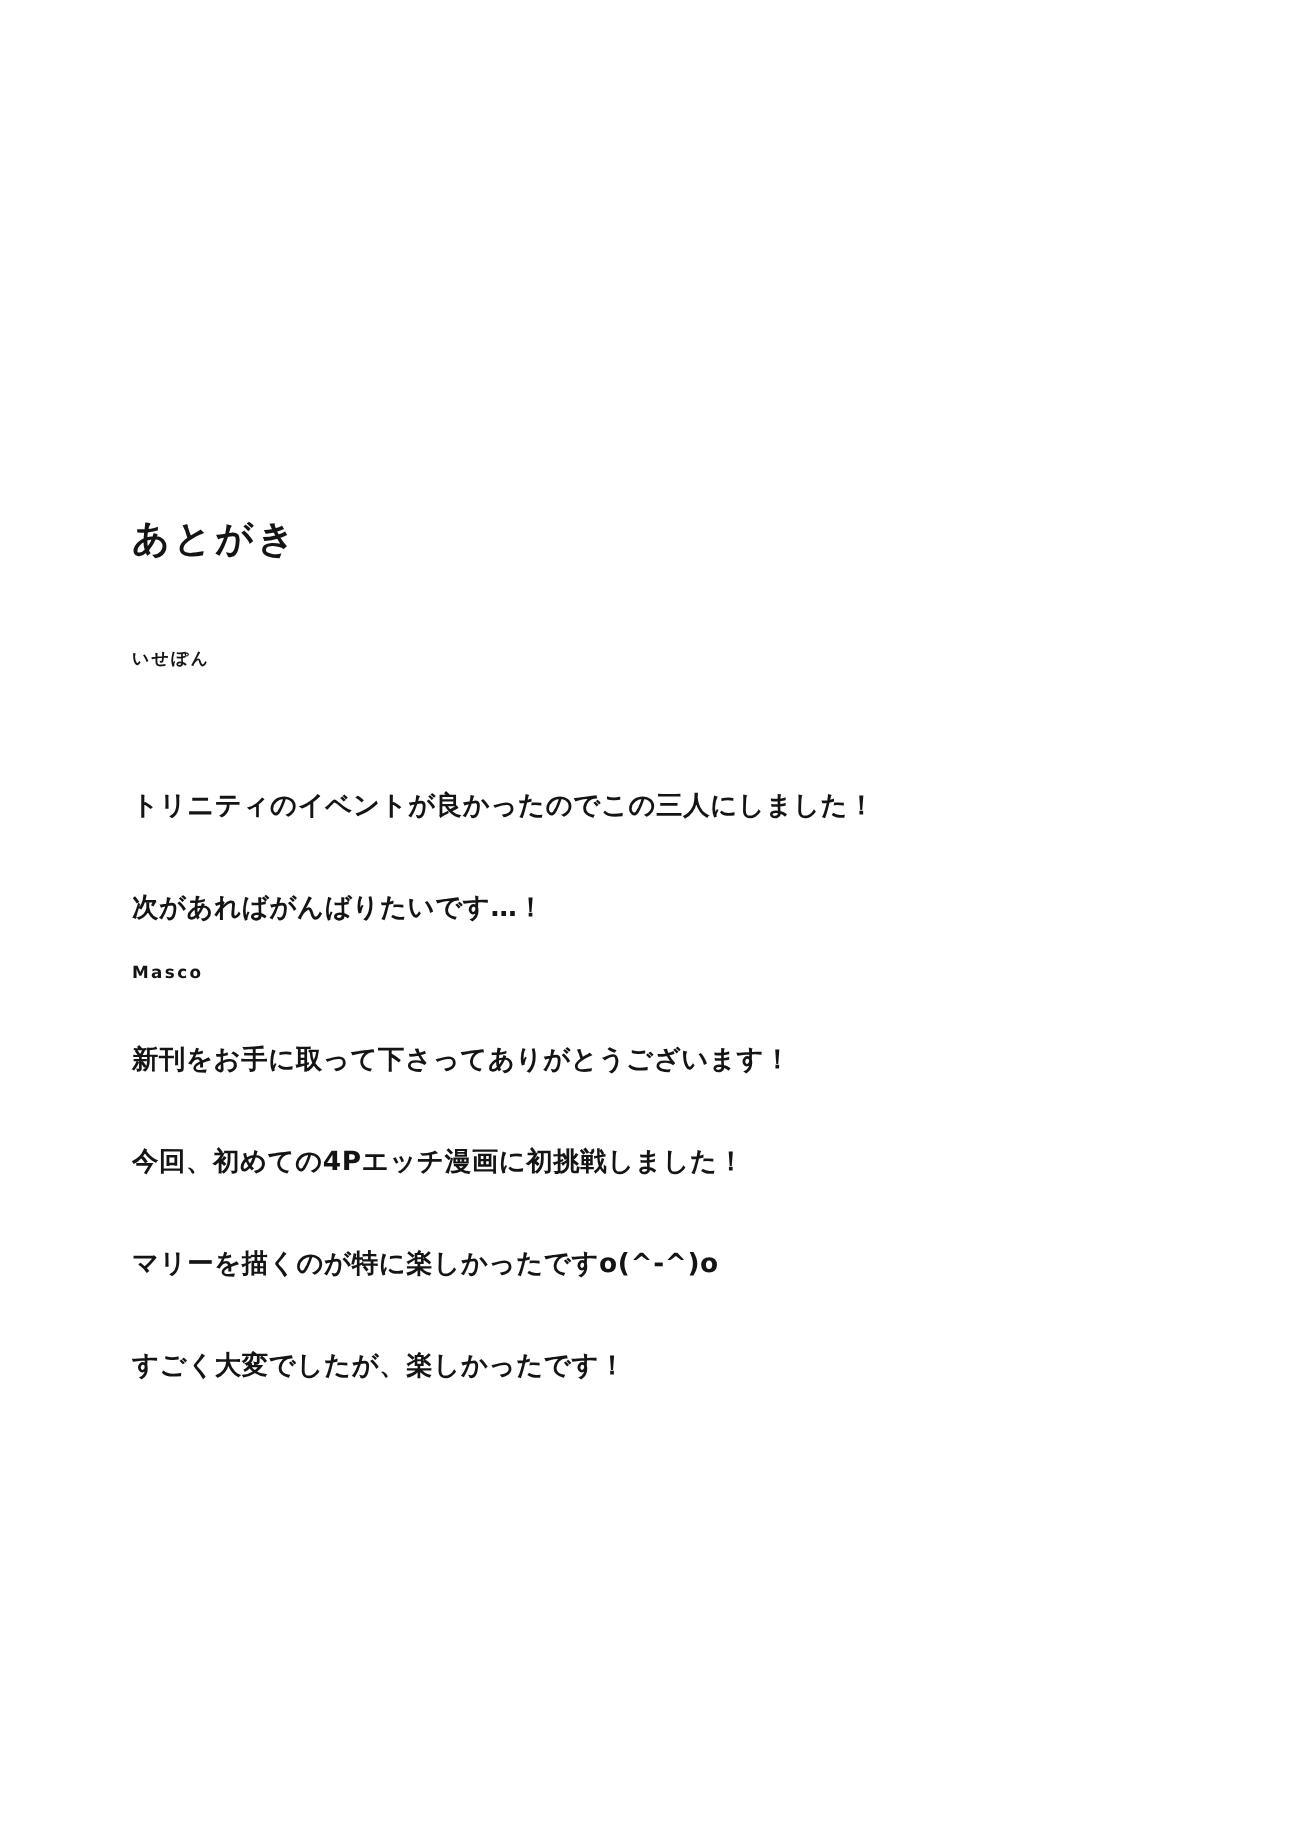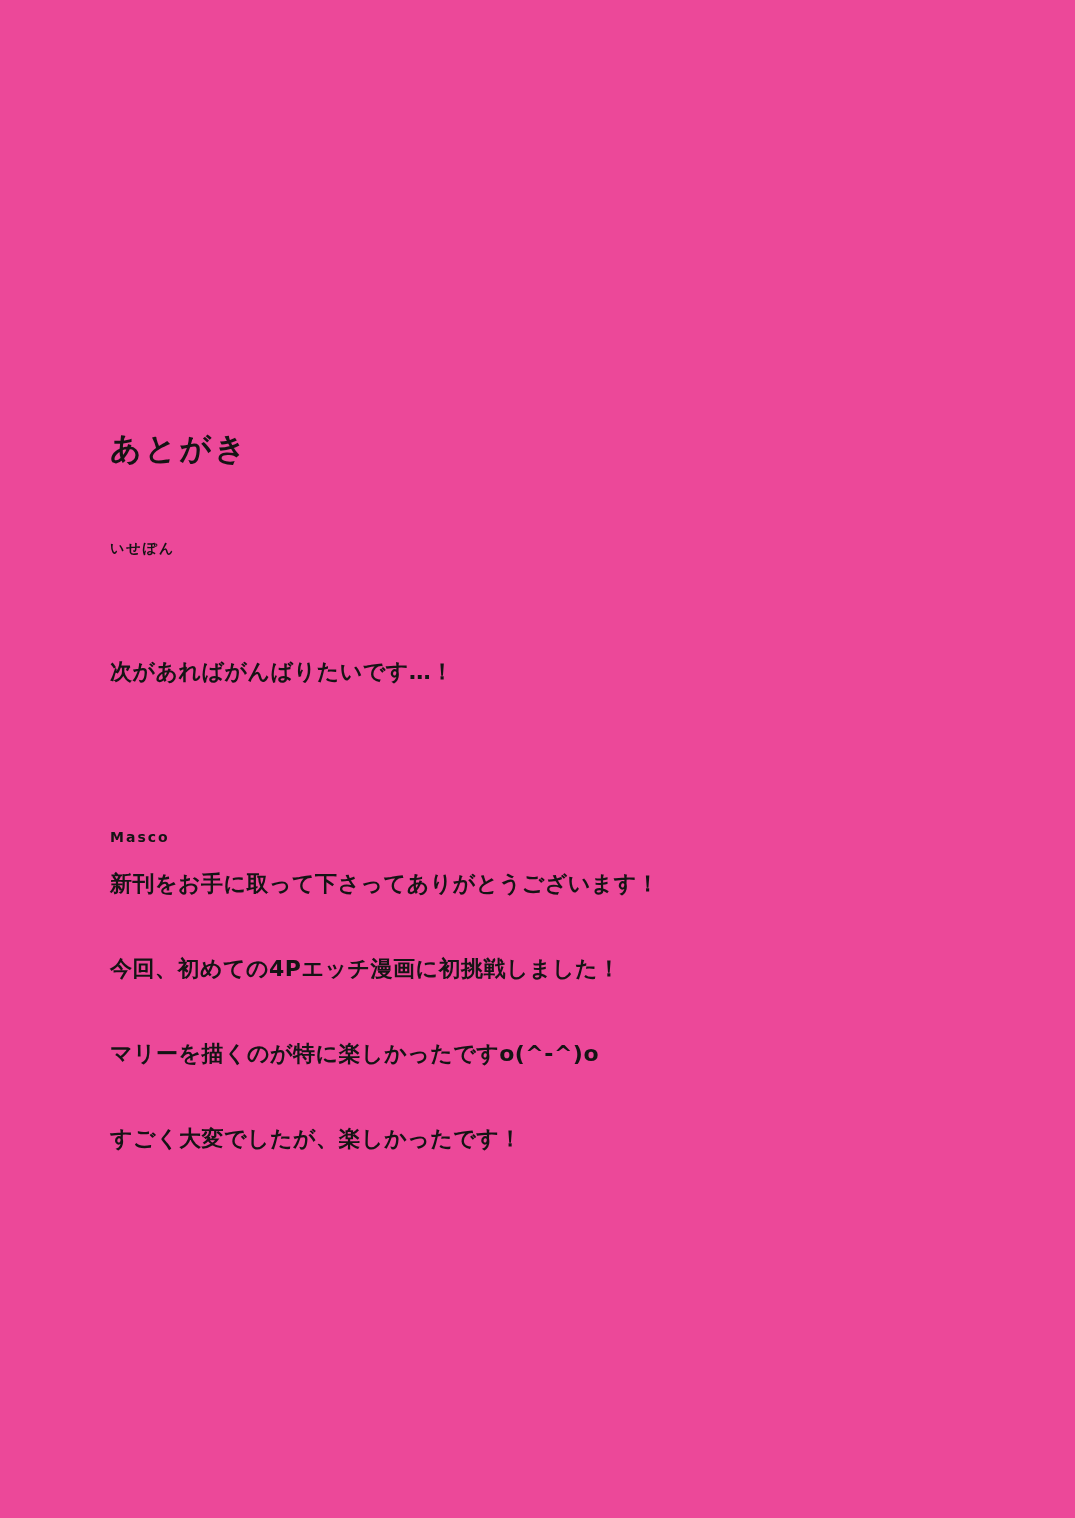--- a/index.html
+++ b/index.html
@@ -5,39 +5,39 @@
   html, body {
     margin: 0;
     padding: 0;
     background: #e8e8e8;
   }
   .page {
     position: relative;
     width: 1075px;
     height: 1518px;
     margin: 0 auto;
-    background: #ec4899;
+    background: #ffffff;
     font-family: "DejaVu Sans", "Liberation Sans", sans-serif;
     color: #141414;
     overflow: hidden;
   }
   .abs { position: absolute; left: 110px; white-space: pre; }
   .page-title {
     top: 428px;
     font-size: 31px;
     font-weight: 700;
     letter-spacing: 3px;
   }
   .author-name {
     font-size: 14px;
     font-weight: 700;
     letter-spacing: 2px;
   }
   .author-isepon { top: 540px; }
-  .author-masco  { top: 829px; }
+  .author-masco  { top: 803px; }
   .para {
     font-size: 22px;
     font-weight: 700;
     letter-spacing: 0.5px;
   }
   .para div { height: 35px; line-height: 35px; }
   .para-1 { top: 604px; }
   .para-2 { top: 816px; }
   .special-thanks {
     top: 1036px;
@@ -49,20 +49,21 @@
 </head>
 <body>
 
 <div class="page">
 
   <div class="abs page-title">あとがき</div>
 
   <div class="abs author-name author-isepon">いせぽん</div>
 
   <div class="abs para para-1">
+    <div>トリニティのイベントが良かったのでこの三人にしました！</div>
     <div>次があればがんばりたいです…！</div>
   </div>
 
   <div class="abs author-name author-masco">Masco</div>
 
   <div class="abs para para-2">
     <div>新刊をお手に取って下さってありがとうございます！</div>
     <div>今回、初めての4Pエッチ漫画に初挑戦しました！</div>
     <div>マリーを描くのが特に楽しかったですo(^-^)o</div>
     <div>すごく大変でしたが、楽しかったです！</div>

